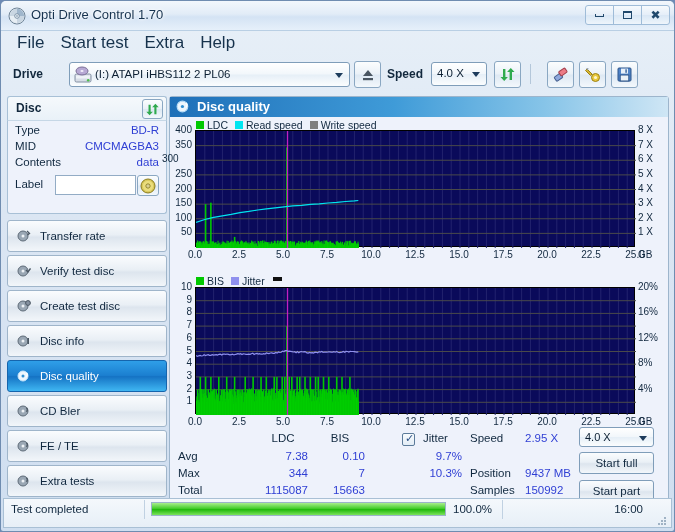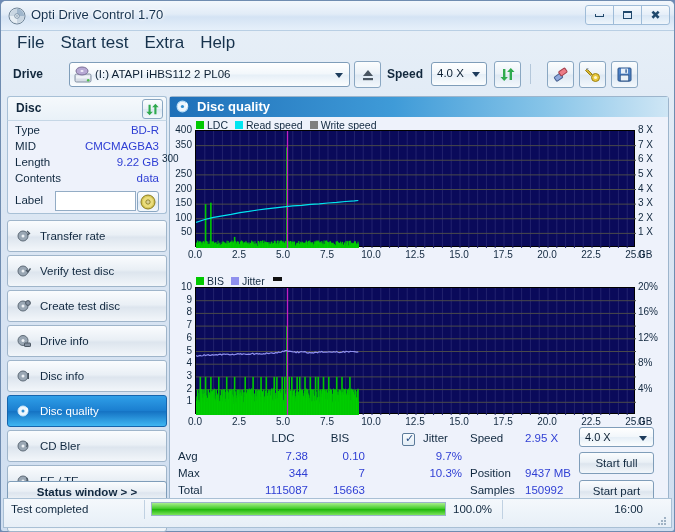--- a/index.html
+++ b/index.html
@@ -310,24 +310,20 @@
     </div>
 
     <div id="disc-body">
       <div class="drow">
         <span class="k">Type</span>
         <span class="v">BD-R</span>
       </div>
       <div class="drow">
         <span class="k">MID</span>
         <span class="v">CMCMAGBA3</span>
-      </div>
-      <div class="drow">
-        <span class="k">Length</span>
-        <span class="v">9.22 GB</span>
       </div>
       <div class="drow">
         <span class="k">Contents</span>
         <span class="v">data</span>
       </div>
       <div id="label-row">
         <span class="k">Label</span>
         <input id="label-input" type="text" value="" placeholder="" style="">
         <div class="sqbtn" id="label-btn">
           <svg width="16" height="16" viewBox="0 0 16 16">
@@ -363,30 +359,20 @@
       </div>
       <div class="navbtn">
         <span class="nvic">
           <svg width="14" height="14" viewBox="0 0 14 14">
               <circle cx="6" cy="7" r="5" fill="#9aa7b4" stroke="#5e6b78"></circle>
               <circle cx="6" cy="7" r="1.5" fill="#eef2f6"></circle>
               <circle cx="11" cy="4" r="2.4" fill="#8591a0" stroke="#4a5662"></circle>
             </svg>
         </span>
         <span class="nvtx">Create test disc</span>
-      </div>
-      <div class="navbtn">
-        <span class="nvic">
-          <svg width="14" height="14" viewBox="0 0 14 14">
-              <circle cx="6" cy="6.5" r="5" fill="#9aa7b4" stroke="#5e6b78"></circle>
-              <circle cx="6" cy="6.5" r="1.5" fill="#eef2f6"></circle>
-              <rect x="7.5" y="9" width="6" height="3.5" rx="0.6" fill="#8591a0" stroke="#4a5662"></rect>
-            </svg>
-        </span>
-        <span class="nvtx">Drive info</span>
       </div>
       <div class="navbtn">
         <span class="nvic">
           <svg width="14" height="14" viewBox="0 0 14 14">
               <circle cx="6" cy="7" r="5" fill="#9aa7b4" stroke="#5e6b78"></circle>
               <circle cx="6" cy="7" r="1.5" fill="#eef2f6"></circle>
               <rect x="10.4" y="4" width="1.6" height="6" fill="#4a5662"></rect>
             </svg>
         </span>
         <span class="nvtx">Disc info</span>
@@ -426,21 +412,20 @@
           <svg width="14" height="14" viewBox="0 0 14 14">
               <circle cx="6" cy="7" r="5" fill="#9aa7b4" stroke="#5e6b78"></circle>
               <circle cx="6" cy="7" r="1.5" fill="#eef2f6"></circle>
               <path d="M9.5 3.6 a3.4 3.4 0 0 1 0 4.2" stroke="#4a5662" stroke-width="1.2" fill="none"></path>
             </svg>
         </span>
         <span class="nvtx">Extra tests</span>
       </div>
     </div>
 
-    <div id="statusbtn">Status window &gt; &gt;</div>
   </div>
 
   <div id="mainpane">
 
     <div id="dq-header">
       <span class="hicon">
         <svg width="15" height="15" viewBox="0 0 14 14">
             <circle cx="6" cy="7" r="5" fill="#eef6fd" stroke="#b9ddf7"></circle>
             <circle cx="6" cy="7" r="1.5" fill="#2f8ed0"></circle>
             <path d="M9.5 3.6 a3.4 3.4 0 0 1 0 4.2" stroke="#ffffff" stroke-width="1.2" fill="none"></path>

